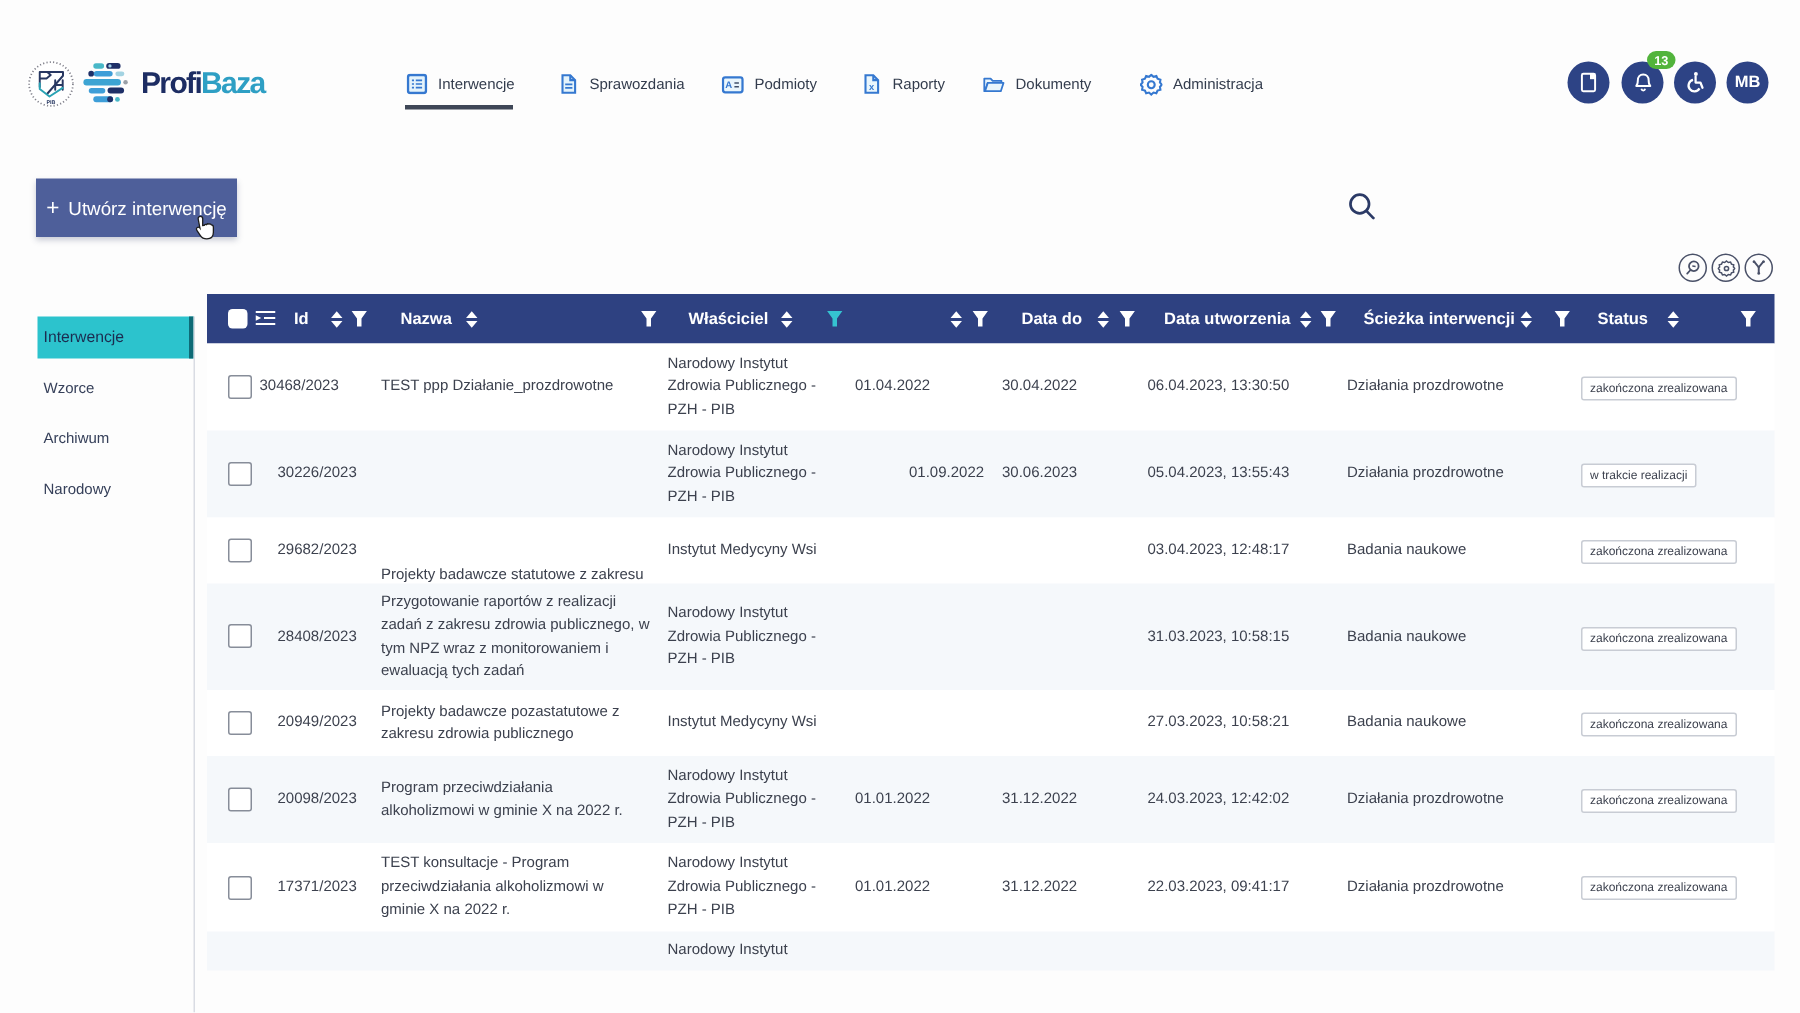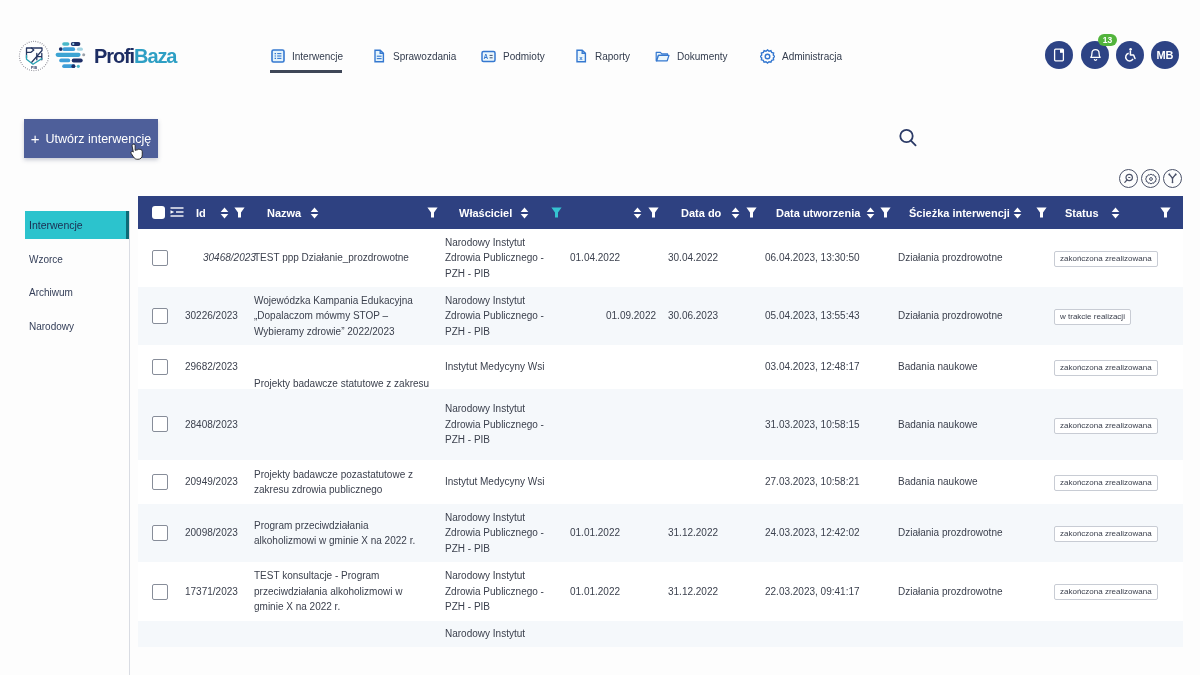--- a/index.html
+++ b/index.html
@@ -275,49 +275,49 @@
       <g stroke="#fff" stroke-width="1.4">
         <line x1="0.5" y1="2" x2="13.5" y2="2"></line>
         <line x1="6" y1="6" x2="13.5" y2="6"></line>
         <line x1="0.5" y1="10" x2="13.5" y2="10"></line>
       </g>
       <path d="M0.5 4.2 L4.2 6 L0.5 7.8 Z" fill="#fff"></path>
     </svg>
 
   <div class="row" style="top:229px;height:58px;"></div>
 <div class="cb" style="top:250px;"></div>
-<div class="cell" style="left:203px;top:250.2px;font-style:italic;">30468/2023</div>
+<div class="cell" style="left:173px;top:250.2px;">30468/2023</div>
 <div class="cell" style="left:254px;top:250.2px;">TEST ppp Działanie_prozdrowotne</div>
 <div class="cell" style="left:445px;top:234.8px;">Narodowy Instytut<br>Zdrowia Publicznego -<br>PZH - PIB</div>
 <div class="cell" style="left:570px;top:250.2px;">01.04.2022</div>
 <div class="cell" style="left:668px;top:250.2px;">30.04.2022</div>
 <div class="cell" style="left:765px;top:250.2px;">06.04.2023, 13:30:50</div>
 <div class="cell" style="left:898px;top:250.2px;">Działania prozdrowotne</div>
 <div class="pill" style="top:251px;left:1054px;">zakończona zrealizowana</div>
 <div class="row alt" style="top:287px;height:58px;"></div>
 <div class="cb" style="top:308px;"></div>
 <div class="cell" style="left:185px;top:308.2px;">30226/2023</div>
-<div class="cell" style="left:254px;top:292.8px;">Wojewódzka Kampania Edukacyjna<br>„Dopalaczom mówmy STOP –<br>Wybieramy zdrowie” 2022/2023</div>
 <div class="cell" style="left:445px;top:292.8px;">Narodowy Instytut<br>Zdrowia Publicznego -<br>PZH - PIB</div>
 <div class="cell" style="left:570px;top:308.2px;margin-left:36px;">01.09.2022</div>
 <div class="cell" style="left:668px;top:308.2px;">30.06.2023</div>
 <div class="cell" style="left:765px;top:308.2px;">05.04.2023, 13:55:43</div>
 <div class="cell" style="left:898px;top:308.2px;">Działania prozdrowotne</div>
 <div class="pill" style="top:309px;left:1054px;">w trakcie realizacji</div>
 <div class="row" style="top:345px;height:44px;"></div>
 <div class="cb" style="top:359px;"></div>
 <div class="cell" style="left:185px;top:359.2px;">29682/2023</div>
 <div class="cell" style="left:254px;top:351.5px;margin-top:24px;">Projekty badawcze statutowe z zakresu<br>zdrowia publicznego</div>
 <div class="cell" style="left:445px;top:359.2px;">Instytut Medycyny Wsi</div>
 <div class="cell" style="left:765px;top:359.2px;">03.04.2023, 12:48:17</div>
 <div class="cell" style="left:898px;top:359.2px;">Badania naukowe</div>
 <div class="pill" style="top:360px;left:1054px;">zakończona zrealizowana</div>
 <div class="row alt" style="top:389px;height:71px;"></div>
 <div class="cb" style="top:416px;"></div>
 <div class="cell" style="left:185px;top:416.8px;">28408/2023</div>
+<div class="cell" style="left:254px;top:393.5px;">Przygotowanie raportów z realizacji<br>zadań z zakresu zdrowia publicznego, w<br>tym NPZ wraz z monitorowaniem i<br>ewaluacją tych zadań</div>
 <div class="cell" style="left:445px;top:401.2px;">Narodowy Instytut<br>Zdrowia Publicznego -<br>PZH - PIB</div>
 <div class="cell" style="left:765px;top:416.8px;">31.03.2023, 10:58:15</div>
 <div class="cell" style="left:898px;top:416.8px;">Badania naukowe</div>
 <div class="pill" style="top:418px;left:1054px;">zakończona zrealizowana</div>
 <div class="row" style="top:460px;height:44px;"></div>
 <div class="cb" style="top:474px;"></div>
 <div class="cell" style="left:185px;top:474.2px;">20949/2023</div>
 <div class="cell" style="left:254px;top:466.5px;">Projekty badawcze pozastatutowe z<br>zakresu zdrowia publicznego</div>
 <div class="cell" style="left:445px;top:474.2px;">Instytut Medycyny Wsi</div>
 <div class="cell" style="left:765px;top:474.2px;">27.03.2023, 10:58:21</div>

